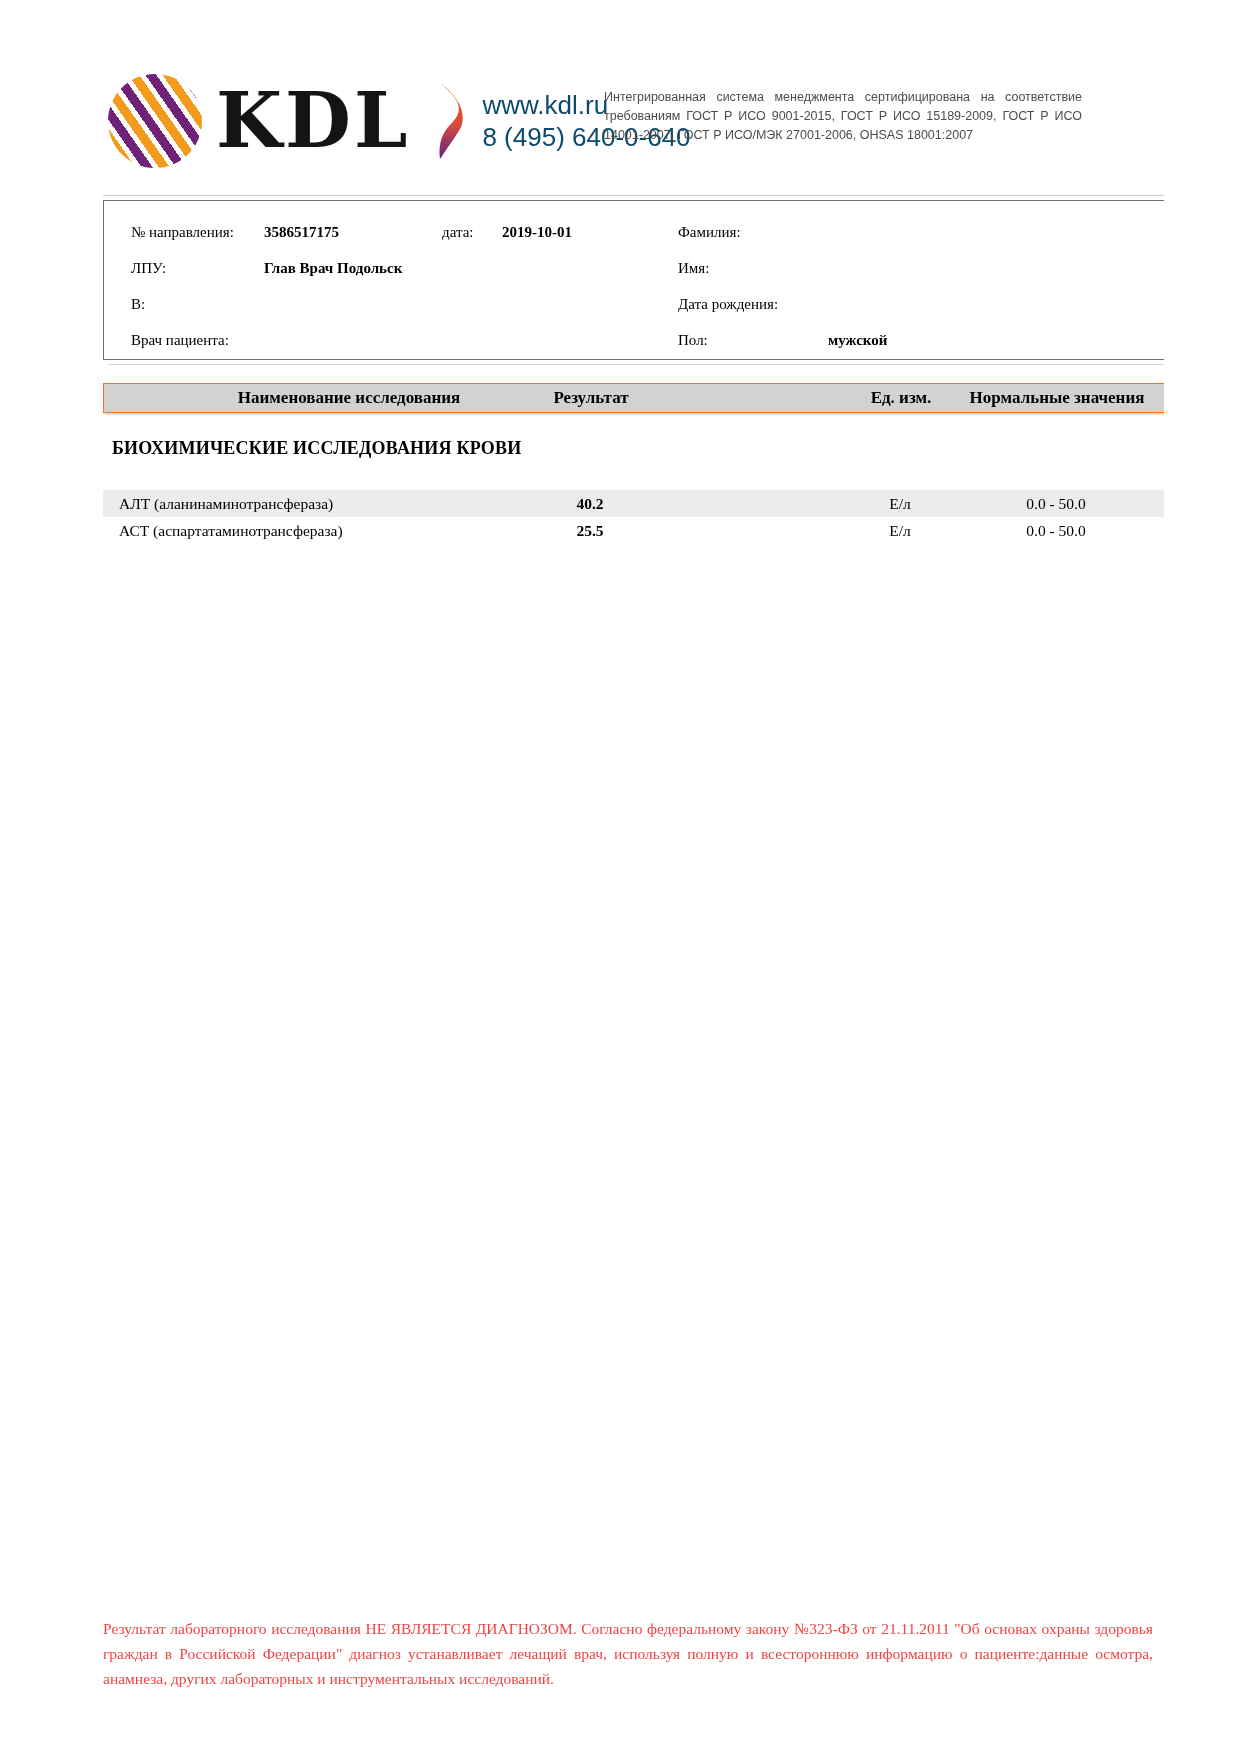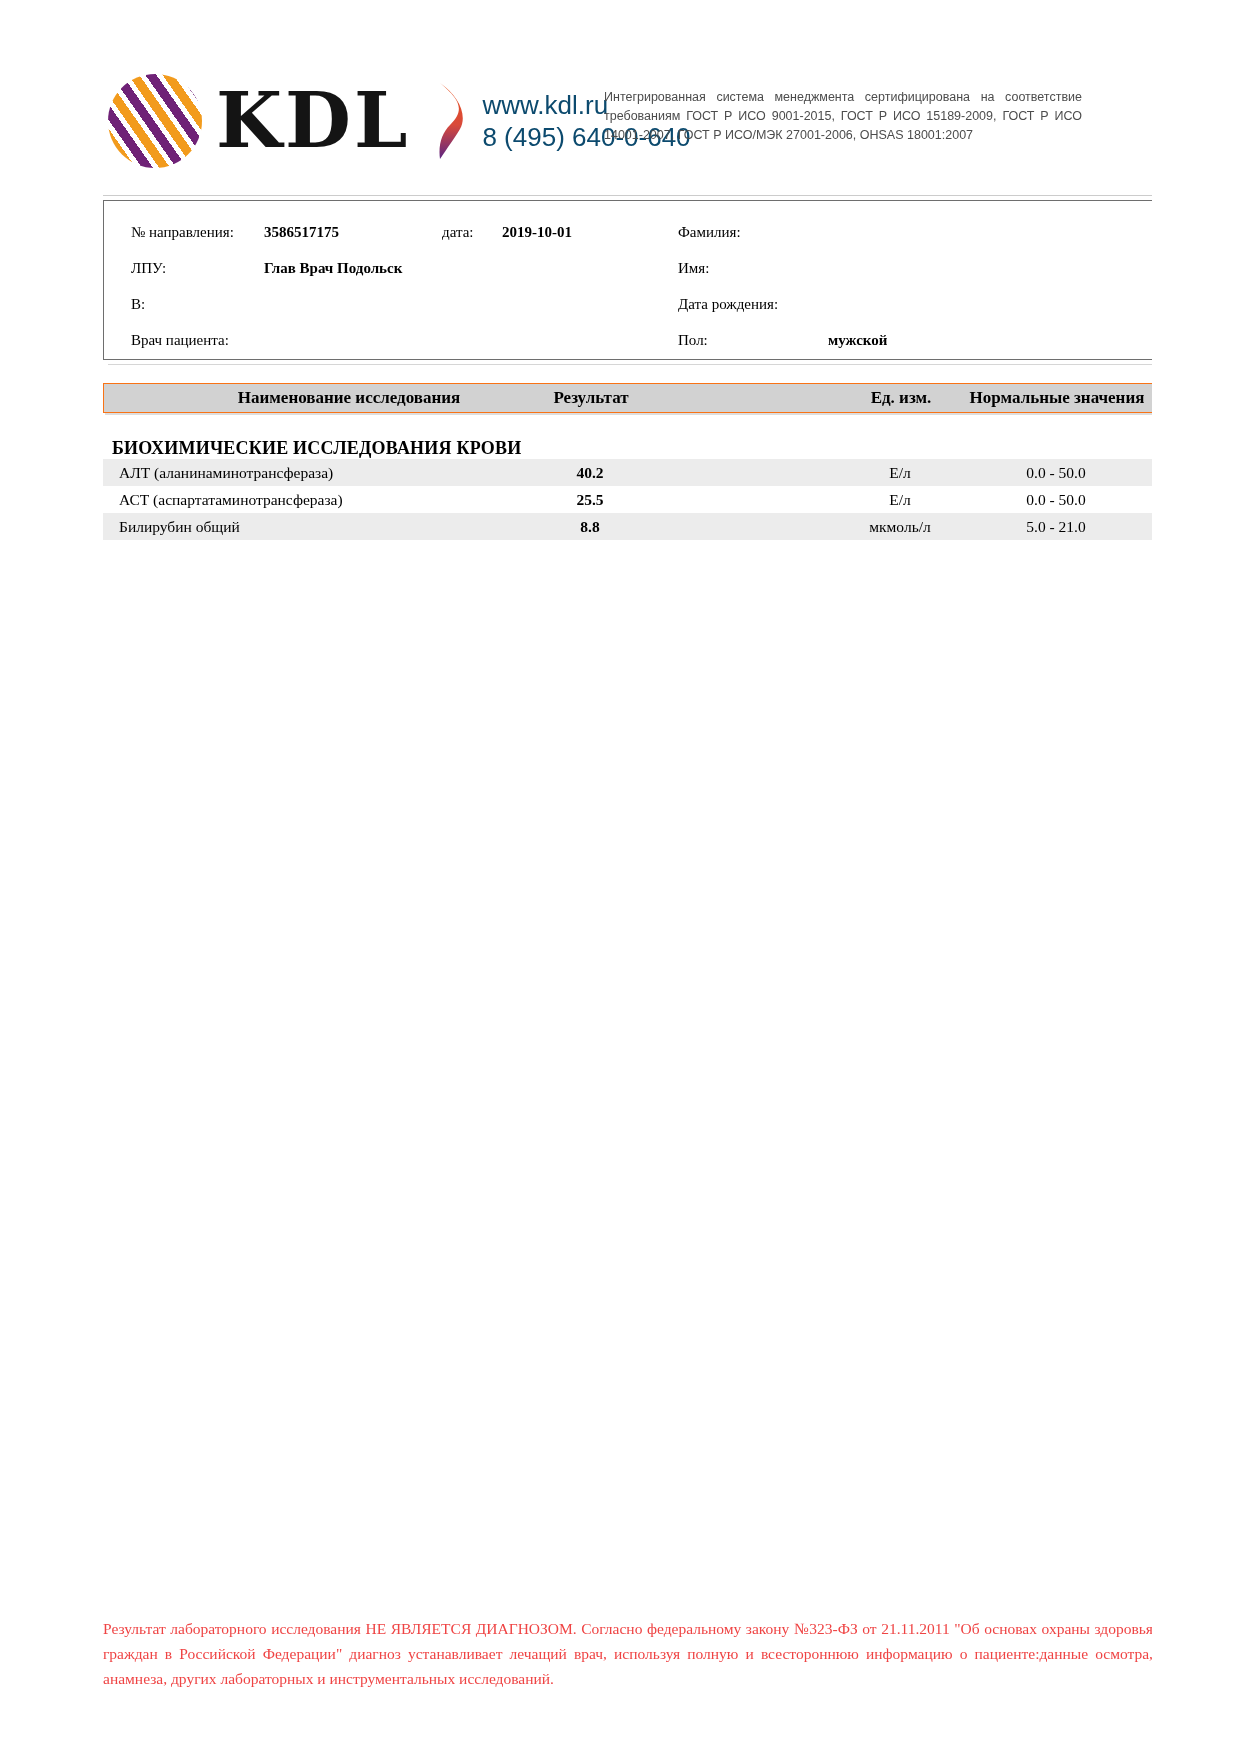--- a/index.html
+++ b/index.html
@@ -3,20 +3,21 @@
 <meta charset="utf-8">
 <style>
   html,body{margin:0;padding:0;background:#ffffff;}
   .page{
     position:relative;
     width:1152px;height:1755px;
     background:#ffffff;
     font-family:"Liberation Serif", serif;
     color:#000;
     overflow:hidden;
+    padding-left:12px;
   }
 
   
   .logo-row{position:absolute;left:108px;top:74px;display:flex;align-items:center;}
   .logo-ball{
     width:94px;height:94px;border-radius:50%;
     background:repeating-linear-gradient(55deg,
       #6f2277 0 9px, #ffffff 9px 14px,
       #f29b1d 14px 23px, #ffffff 23px 28px);
     flex:0 0 auto;
@@ -66,21 +67,21 @@
   .colpos{position:absolute;top:0;height:100%;display:flex;align-items:center;justify-content:center;text-align:center;}
   .c-name{left:60px;width:370px;}
   .c-result{left:377px;width:220px;}
   .c-unit{left:697px;width:200px;}
   .c-range{left:853px;width:200px;}
 
   .section-title{
     position:absolute;left:112px;top:438px;
     font-weight:bold;font-size:18px;letter-spacing:.2px;
   }
-  .rows{position:absolute;left:103px;top:459px;width:1079px;}
+  .rows{position:absolute;left:103px;top:490px;width:1079px;}
   .trow{position:relative;height:27px;font-size:15.5px;}
   .trow.alt{background:#ececec;}
   .trow .colpos{height:27px;}
   .trow .c-name{left:16px;width:520px;justify-content:flex-start;text-align:left;}
   .trow .c-result{font-weight:bold;}
 
   
   .footer-note{
     position:absolute;left:103px;top:1616px;width:1050px;
     font-size:15.5px;line-height:25px;text-align:justify;color:#ef4444;
@@ -153,23 +154,17 @@
       <div class="colpos c-result">40.2</div>
       <div class="colpos c-unit">Е/л</div>
       <div class="colpos c-range">0.0 - 50.0</div>
     </div>
     <div class="trow">
       <div class="colpos c-name">АСТ (аспартатаминотрансфераза)</div>
       <div class="colpos c-result">25.5</div>
       <div class="colpos c-unit">Е/л</div>
       <div class="colpos c-range">0.0 - 50.0</div>
     </div>
-    <div class="trow alt">
-      <div class="colpos c-name">Билирубин общий</div>
-      <div class="colpos c-result">8.8</div>
-      <div class="colpos c-unit">мкмоль/л</div>
-      <div class="colpos c-range">5.0 - 21.0</div>
-    </div>
   </div>
 
   <div class="footer-note">Результат лабораторного исследования НЕ ЯВЛЯЕТСЯ ДИАГНОЗОМ. Согласно федеральному закону №323-ФЗ от 21.11.2011 "Об основах охраны здоровья граждан в Российской Федерации" диагноз устанавливает лечащий врач, используя полную и всестороннюю информацию о пациенте:данные осмотра, анамнеза, других лабораторных и инструментальных исследований.</div>
 
 </div>
 
 </body></html>

